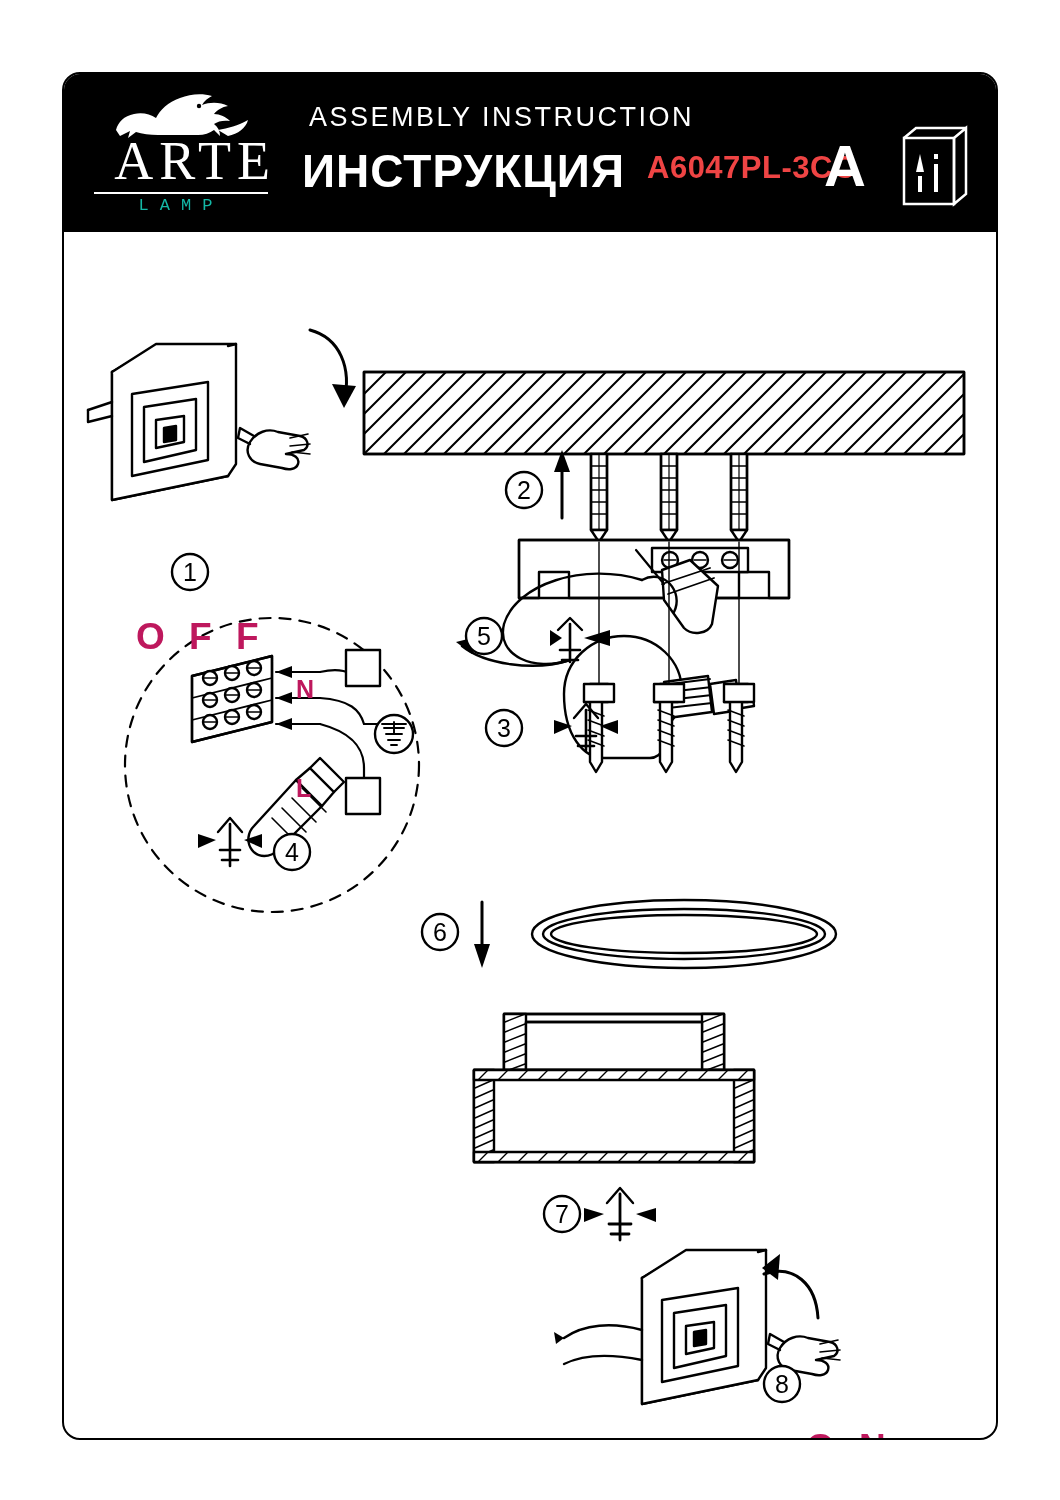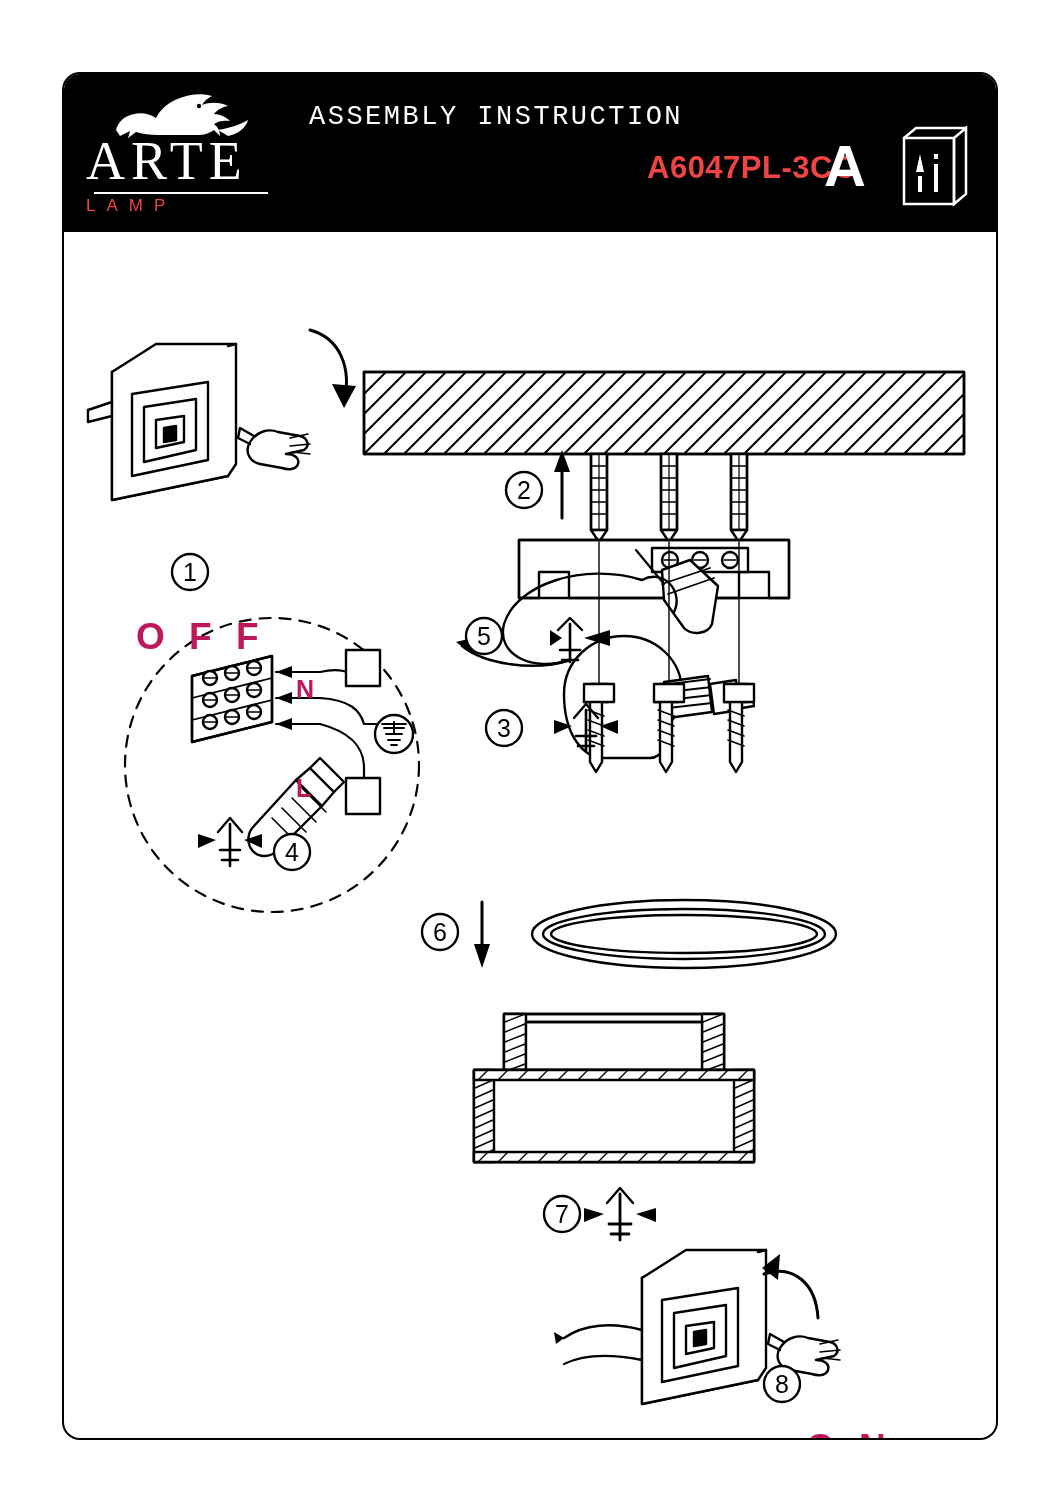--- a/index.html
+++ b/index.html
@@ -51,54 +51,54 @@
     left: 12px;
     top: 0px;
     width: 160px;
     height: 56px;
   }
   .logo .arte {
     position: absolute;
     left: 0px;
     top: 48px;
     width: 190px;
-    text-align: left;
+    text-align: right;
     font-family: "Liberation Serif", serif;
     font-size: 54px;
     letter-spacing: 6px;
     color: #ffffff;
     line-height: 1;
   }
   .logo .lampline {
     position: absolute;
     left: 8px;
     top: 106px;
     width: 174px;
     height: 2px;
     background: #fff;
   }
   .logo .lamp {
     position: absolute;
     left: 0px;
     top: 110px;
     width: 190px;
-    text-align: left;
-    font-family: Liberation Sans, sans-serif;
+    text-align: center;
+    font-family: Liberation Mono, monospace;
     font-size: 17px;
     letter-spacing: 11px;
-    color: #ef4444;
+    color: #14b8a6;
   }
   .hdr-assembly {
     position: absolute;
     left: 245px;
     top: 28px;
     font-size: 27px;
     letter-spacing: 2.5px;
     color: #ffffff;
-    font-family: Liberation Mono, monospace;
+    font-family: Liberation Sans, sans-serif;
     text-align: right;
   }
   .hdr-instr {
     position: absolute;
     left: 238px;
     top: 70px;
     font-size: 46px;
     font-weight: bold;
     letter-spacing: 1px;
     color: #ffffff;
@@ -202,20 +202,21 @@
             C112 47 106 49 100 49 L60 49 C52 49 44 48 38 46 L30 52 L32 45 L22 50 Z"></path>
           <path fill="#ffffff" d="M120 44 C130 42 140 40 150 34 C148 42 140 48 130 50 Z"></path>
           <circle cx="101" cy="20" r="2.2" fill="#000000"></circle>
         </svg>
         <div class="arte">ARTE</div>
         <div class="lampline"></div>
         <div class="lamp">LAMP</div>
       </div>
 
       <div class="hdr-assembly">ASSEMBLY  INSTRUCTION</div>
+      <div class="hdr-instr">ИНСТРУКЦИЯ</div>
       <div class="hdr-model1">A6047PL-3CC</div>
       <div class="hdr-letter">A</div>
 
       <svg class="hdr-pict" viewBox="0 0 76 88">
         <path d="M8 14 L58 14 L58 80 L8 80 Z" fill="none" stroke="#ffffff" stroke-width="2.5"></path>
         <path d="M58 14 L70 4 L70 70 L58 80 Z" fill="none" stroke="#ffffff" stroke-width="2.5"></path>
         <path d="M8 14 L20 4 L70 4" fill="none" stroke="#ffffff" stroke-width="2.5"></path>
         <path d="M24 30 L28 48 L20 48 Z" fill="#ffffff"></path>
         <rect x="22" y="52" width="4" height="16" fill="#ffffff"></rect>
         <rect x="38" y="30" width="4" height="5" fill="#ffffff"></rect>

